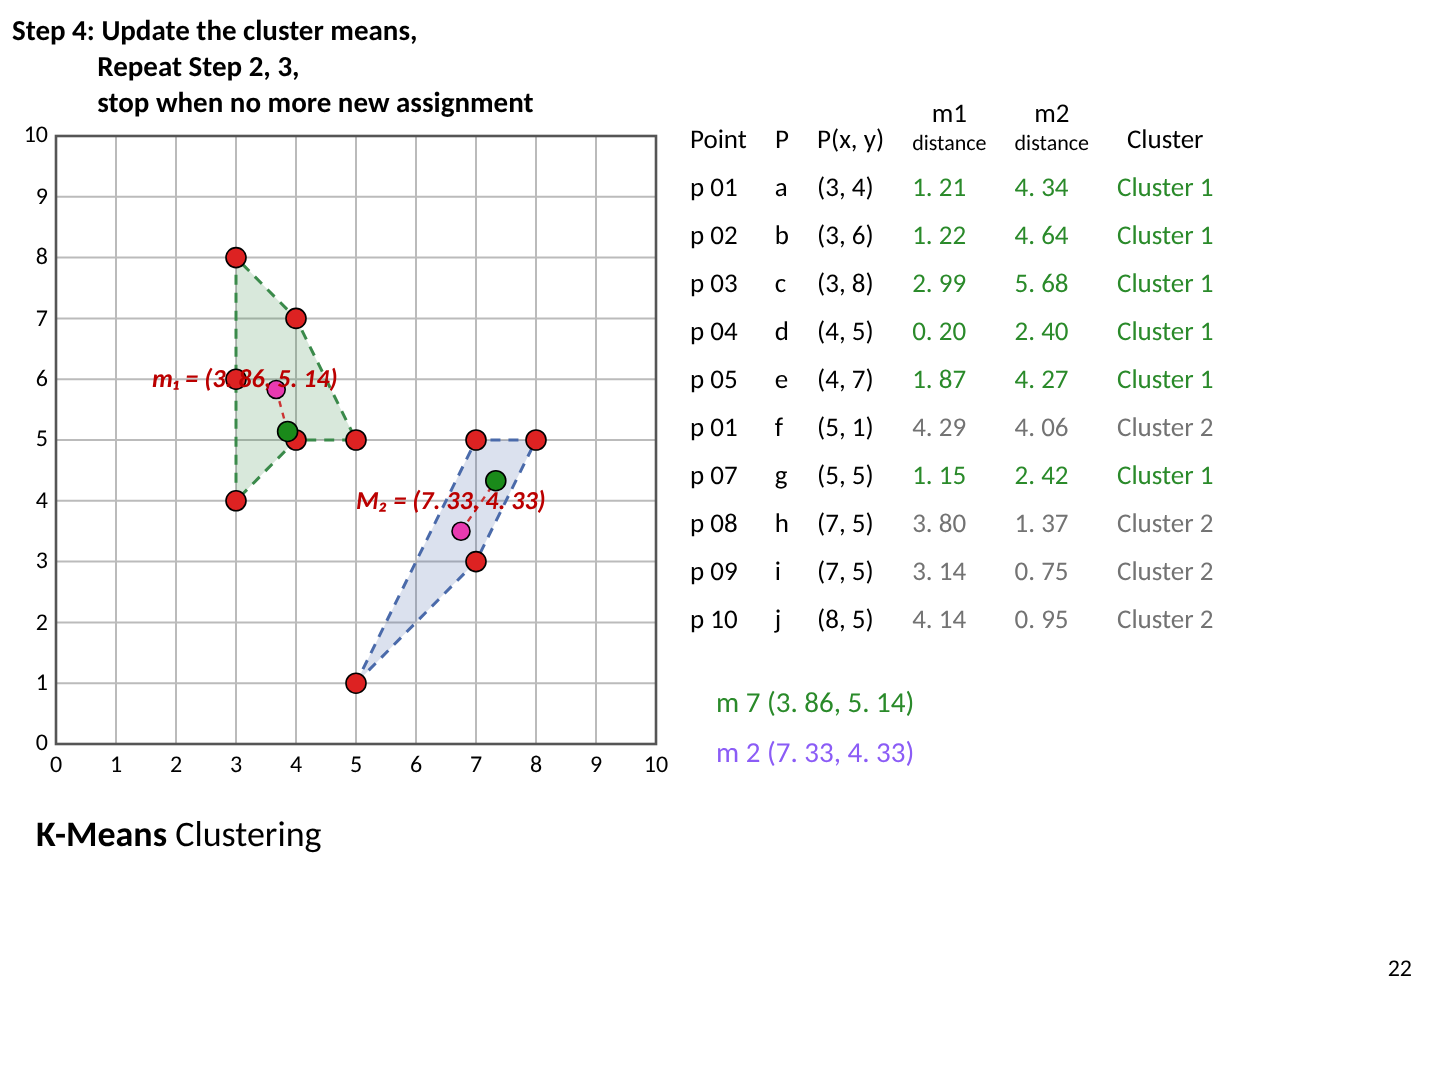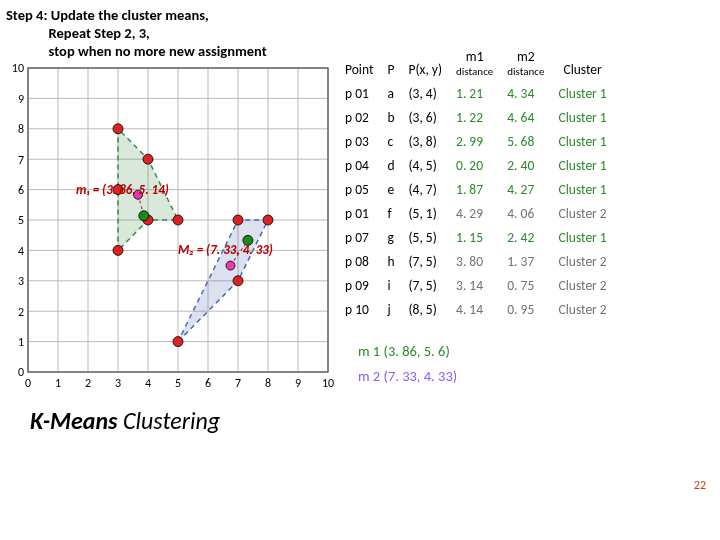--- a/index.html
+++ b/index.html
@@ -13,33 +13,33 @@
     color: #000;
     position: relative;
   }
   .slide { position: relative; width: 720px; height: 500px; padding: 6px 8px 12px 4px; }
   .step-title { font-weight: bold; font-size: 14.5px; line-height: 1.25; margin: 0 0 2px 2px; white-space: pre; }
   .content { display: flex; align-items: flex-start; gap: 4px; }
   .chart-col { width: 330px; }
   .chart-wrap { position: relative; width: 330px; height: 330px; }
   .ylab { position: absolute; left: 0; width: 20px; text-align: right; font-size: 12px; transform: translateY(-50%); }
   .xlab { position: absolute; top: 0; transform: translateX(-50%); font-size: 12px; }
-  .bigtitle { font-size: 24px; font-style: italic; margin: 14px 0 0 26px; }
+  .bigtitle { font-size: 18px; margin: 14px 0 0 14px; }
   .bigtitle .thin { font-weight: normal; }
   .bigtitle .bold { font-weight: bold; }
   .tbl { border-collapse: collapse; margin-top: -18px; }
   .tbl th, .tbl td { padding: 3.5px 7px; font-size: 13.5px; text-align: left; white-space: nowrap; }
   .tbl th { font-weight: normal; text-align: center; vertical-align: bottom; }
   .tbl th .sub { font-size: 11px; display: block; }
   .c1 { color: #2a8a2a; }
   .c2 { color: #737373; }
   .centroids { margin: 18px 0 0 20px; font-size: 14.5px; line-height: 1.7; }
   .centroids .r1 { color: #2a8a2a; }
   .centroids .r2 { color: #8b5cf6; }
-  .pagenum { position: absolute; right: 14px; bottom: 8px; font-size: 12px; color: #c2410c; }
+  .pagenum { position: absolute; right: 14px; bottom: 8px; font-size: 12px; color: #000000; }
 </style>
 </head>
 <body>
 
 <div class="slide">
   <div class="step-title">Step 4: Update the cluster means,
              Repeat Step 2, 3,
              stop when no more new assignment</div>
 
   <div class="content">
@@ -211,20 +211,20 @@
               <td>p 10</td>
               <td>j</td>
               <td>(8, 5)</td>
               <td class="c2">4. 14</td>
               <td class="c2">0. 95</td>
               <td class="c2">Cluster 2</td>
             </tr>
           </tbody>
       </table>
       <div class="centroids">
-        <div class="r1">m 1  (3. 86, 5. 6)</div>
+        <div class="r1">m 7  (3. 86, 5. 14)</div>
         <div class="r2">m 2  (7. 33, 4. 33)</div>
       </div>
     </div>
   </div>
 
   <div class="pagenum">22</div>
 </div>
 
 </body></html>

